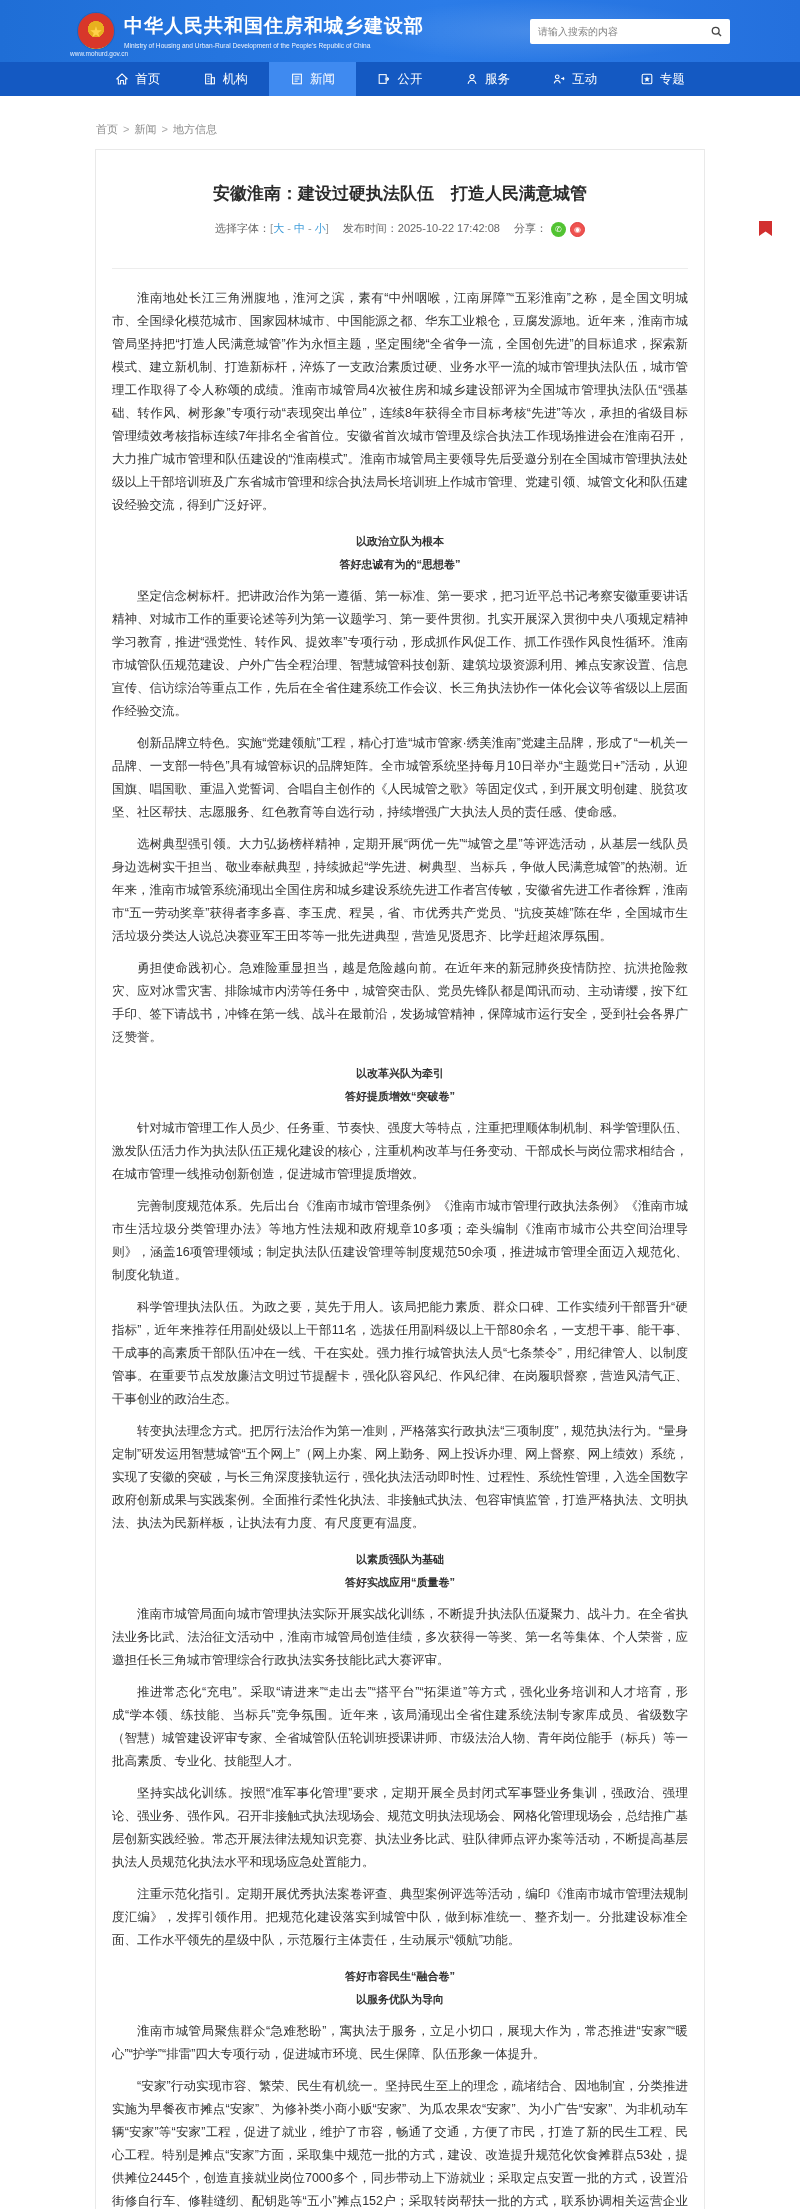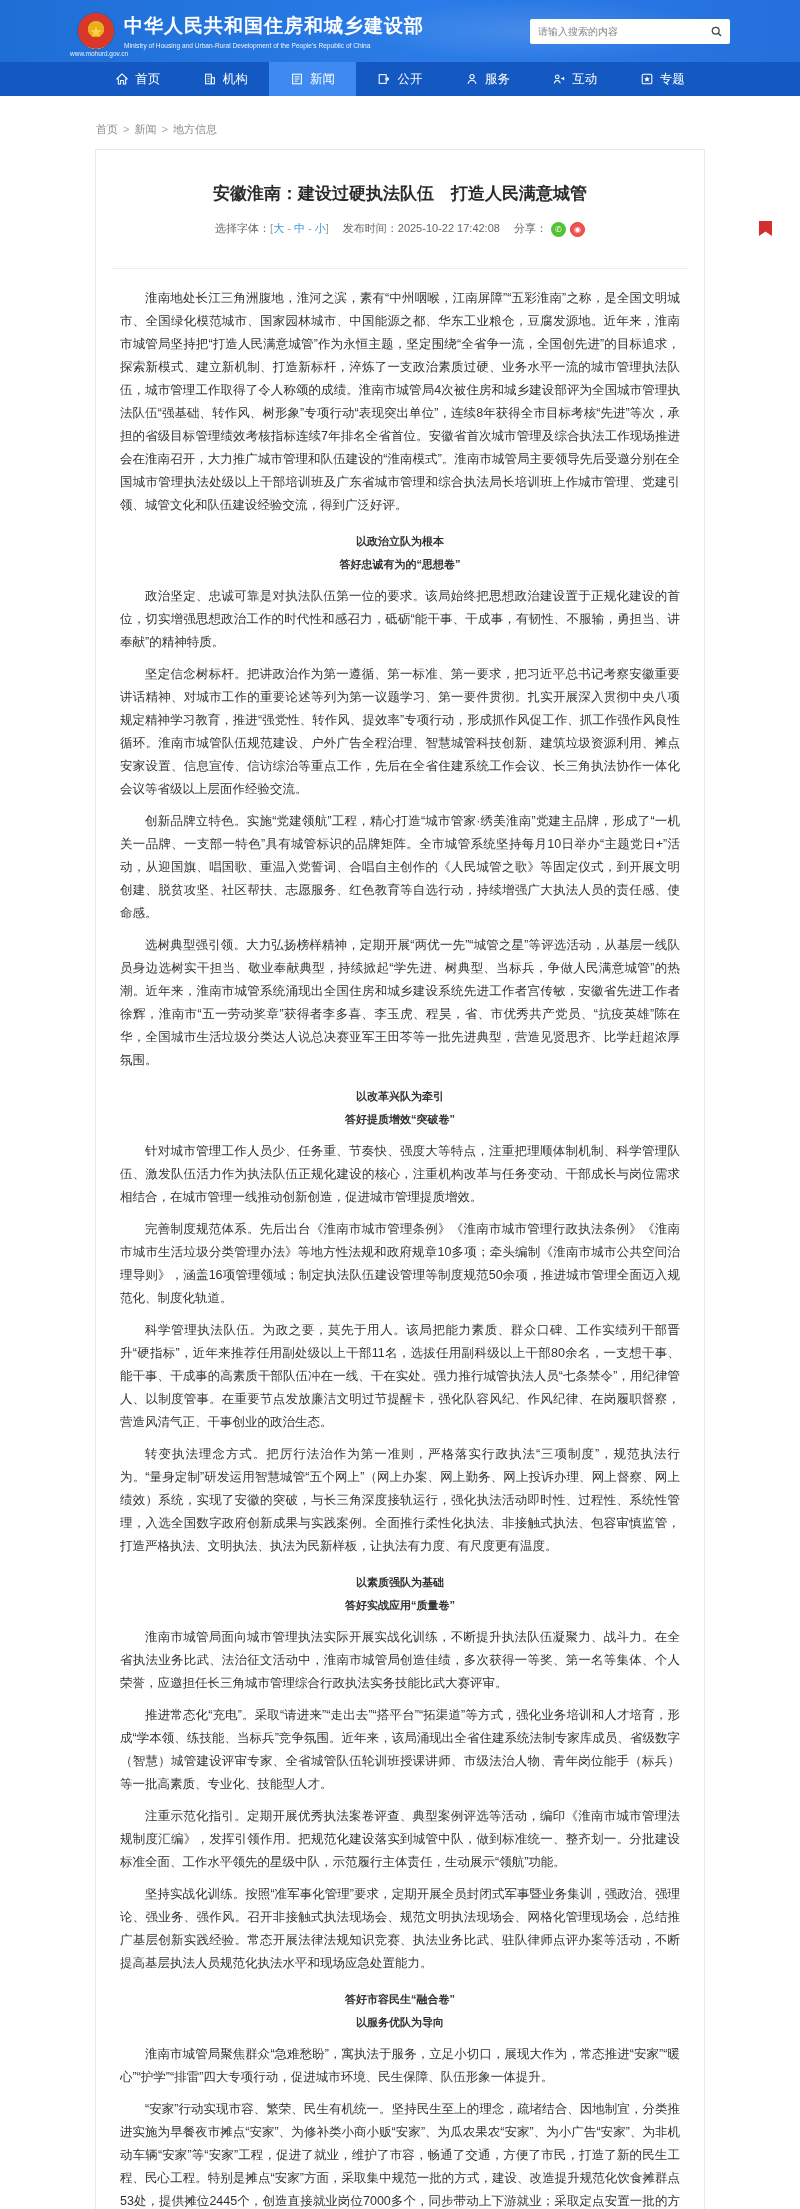--- a/index.html
+++ b/index.html
@@ -29,21 +29,21 @@
   
   .card{width:610px;margin:0 auto;border:1px solid #e9e9e9;background:#fff;padding:30px 16px 26px;box-sizing:border-box;}
   .art-title{text-align:center;font-size:17px;font-weight:bold;color:#2b2b2b;margin:2px 0 16px;}
   .meta-row{display:flex;justify-content:center;align-items:center;gap:14px;font-size:11px;color:#666;padding-bottom:31px;border-bottom:1px solid #ededed;}
   .font-opts .opt{color:#3a9ad9;cursor:pointer;}
   .font-opts .brk,.font-opts .dash{color:#999;}
   .share-ico{width:15px;height:15px;border-radius:50%;display:inline-flex;align-items:center;justify-content:center;color:#fff;font-size:8px;cursor:pointer;vertical-align:middle;margin-left:4px;}
   .share-wechat{background:#52c332;}
   .share-weibo{background:#ef5350;border:1px solid #e03b3b;box-sizing:border-box;}
   .art-body{margin-top:18px;font-size:12.5px;line-height:23px;color:#333;text-align:justify;}
-  .art-p{margin:0 8px 9px;text-indent:2em;}
+  .art-p{margin:0 0 9px;text-indent:2em;}
   .art-h{text-align:center;font-weight:bold;font-size:11px;line-height:23px;margin:13px 0 9px;text-indent:0;}
   
   .float-mark{position:absolute;right:28px;top:221px;width:13px;height:15px;background:#d22f2f;clip-path:polygon(0 0,100% 0,100% 100%,50% 70%,0 100%);cursor:pointer;}
 </style>
 </head>
 <body>
 
 <div class="banner">
   <div class="banner-glow"></div>
   <div class="emblem">
@@ -150,40 +150,40 @@
     <span>
       <span>分享：</span><span class="share-ico share-wechat">✆</span><span class="share-ico share-weibo">◉</span>
     </span>
   </div>
   <div class="art-body">
       <p class="art-p">淮南地处长江三角洲腹地，淮河之滨，素有“中州咽喉，江南屏障”“五彩淮南”之称，是全国文明城市、全国绿化模范城市、国家园林城市、中国能源之都、华东工业粮仓，豆腐发源地。近年来，淮南市城管局坚持把“打造人民满意城管”作为永恒主题，坚定围绕“全省争一流，全国创先进”的目标追求，探索新模式、建立新机制、打造新标杆，淬炼了一支政治素质过硬、业务水平一流的城市管理执法队伍，城市管理工作取得了令人称颂的成绩。淮南市城管局4次被住房和城乡建设部评为全国城市管理执法队伍“强基础、转作风、树形象”专项行动“表现突出单位”，连续8年获得全市目标考核“先进”等次，承担的省级目标管理绩效考核指标连续7年排名全省首位。安徽省首次城市管理及综合执法工作现场推进会在淮南召开，大力推广城市管理和队伍建设的“淮南模式”。淮南市城管局主要领导先后受邀分别在全国城市管理执法处级以上干部培训班及广东省城市管理和综合执法局长培训班上作城市管理、党建引领、城管文化和队伍建设经验交流，得到广泛好评。</p>
       <div class="art-h">
         <div>以政治立队为根本</div>
         <div>答好忠诚有为的“思想卷”</div>
       </div>
-      <p class="art-p">政治坚定、忠诚可靠是对执法队伍第一位的要求。该局始终把思想政治建设置于正规化建设的首位，切实增强思想政治工作的时代性和感召力，砥砺“能干事、干成事，有韧性、不服输，勇担当、讲奉献”的精神特质。</p>
       <p class="art-p">坚定信念树标杆。把讲政治作为第一遵循、第一标准、第一要求，把习近平总书记考察安徽重要讲话精神、对城市工作的重要论述等列为第一议题学习、第一要件贯彻。扎实开展深入贯彻中央八项规定精神学习教育，推进“强党性、转作风、提效率”专项行动，形成抓作风促工作、抓工作强作风良性循环。淮南市城管队伍规范建设、户外广告全程治理、智慧城管科技创新、建筑垃圾资源利用、摊点安家设置、信息宣传、信访综治等重点工作，先后在全省住建系统工作会议、长三角执法协作一体化会议等省级以上层面作经验交流。</p>
       <p class="art-p">创新品牌立特色。实施“党建领航”工程，精心打造“城市管家·绣美淮南”党建主品牌，形成了“一机关一品牌、一支部一特色”具有城管标识的品牌矩阵。全市城管系统坚持每月10日举办“主题党日+”活动，从迎国旗、唱国歌、重温入党誓词、合唱自主创作的《人民城管之歌》等固定仪式，到开展文明创建、脱贫攻坚、社区帮扶、志愿服务、红色教育等自选行动，持续增强广大执法人员的责任感、使命感。</p>
       <p class="art-p">选树典型强引领。大力弘扬榜样精神，定期开展“两优一先”“城管之星”等评选活动，从基层一线队员身边选树实干担当、敬业奉献典型，持续掀起“学先进、树典型、当标兵，争做人民满意城管”的热潮。近年来，淮南市城管系统涌现出全国住房和城乡建设系统先进工作者宫传敏，安徽省先进工作者徐辉，淮南市“五一劳动奖章”获得者李多喜、李玉虎、程昊，省、市优秀共产党员、“抗疫英雄”陈在华，全国城市生活垃圾分类达人说总决赛亚军王田芩等一批先进典型，营造见贤思齐、比学赶超浓厚氛围。</p>
+      <p class="art-p">勇担使命践初心。急难险重显担当，越是危险越向前。在近年来的新冠肺炎疫情防控、抗洪抢险救灾、应对冰雪灾害、排除城市内涝等任务中，城管突击队、党员先锋队都是闻讯而动、主动请缨，按下红手印、签下请战书，冲锋在第一线、战斗在最前沿，发扬城管精神，保障城市运行安全，受到社会各界广泛赞誉。</p>
       <div class="art-h">
         <div>以改革兴队为牵引</div>
         <div>答好提质增效“突破卷”</div>
       </div>
       <p class="art-p">针对城市管理工作人员少、任务重、节奏快、强度大等特点，注重把理顺体制机制、科学管理队伍、激发队伍活力作为执法队伍正规化建设的核心，注重机构改革与任务变动、干部成长与岗位需求相结合，在城市管理一线推动创新创造，促进城市管理提质增效。</p>
       <p class="art-p">完善制度规范体系。先后出台《淮南市城市管理条例》《淮南市城市管理行政执法条例》《淮南市城市生活垃圾分类管理办法》等地方性法规和政府规章10多项；牵头编制《淮南市城市公共空间治理导则》，涵盖16项管理领域；制定执法队伍建设管理等制度规范50余项，推进城市管理全面迈入规范化、制度化轨道。</p>
       <p class="art-p">科学管理执法队伍。为政之要，莫先于用人。该局把能力素质、群众口碑、工作实绩列干部晋升“硬指标”，近年来推荐任用副处级以上干部11名，选拔任用副科级以上干部80余名，一支想干事、能干事、干成事的高素质干部队伍冲在一线、干在实处。强力推行城管执法人员“七条禁令”，用纪律管人、以制度管事。在重要节点发放廉洁文明过节提醒卡，强化队容风纪、作风纪律、在岗履职督察，营造风清气正、干事创业的政治生态。</p>
       <p class="art-p">转变执法理念方式。把厉行法治作为第一准则，严格落实行政执法“三项制度”，规范执法行为。“量身定制”研发运用智慧城管“五个网上”（网上办案、网上勤务、网上投诉办理、网上督察、网上绩效）系统，实现了安徽的突破，与长三角深度接轨运行，强化执法活动即时性、过程性、系统性管理，入选全国数字政府创新成果与实践案例。全面推行柔性化执法、非接触式执法、包容审慎监管，打造严格执法、文明执法、执法为民新样板，让执法有力度、有尺度更有温度。</p>
       <div class="art-h">
         <div>以素质强队为基础</div>
         <div>答好实战应用“质量卷”</div>
       </div>
       <p class="art-p">淮南市城管局面向城市管理执法实际开展实战化训练，不断提升执法队伍凝聚力、战斗力。在全省执法业务比武、法治征文活动中，淮南市城管局创造佳绩，多次获得一等奖、第一名等集体、个人荣誉，应邀担任长三角城市管理综合行政执法实务技能比武大赛评审。</p>
       <p class="art-p">推进常态化“充电”。采取“请进来”“走出去”“搭平台”“拓渠道”等方式，强化业务培训和人才培育，形成“学本领、练技能、当标兵”竞争氛围。近年来，该局涌现出全省住建系统法制专家库成员、省级数字（智慧）城管建设评审专家、全省城管队伍轮训班授课讲师、市级法治人物、青年岗位能手（标兵）等一批高素质、专业化、技能型人才。</p>
+      <p class="art-p">坚持实战化训练。按照“准军事化管理”要求，定期开展全员封闭式军事暨业务集训，强政治、强理论、强业务、强作风。召开非接触式执法现场会、规范文明执法现场会、网格化管理现场会，总结推广基层创新实践经验。常态开展法律法规知识竞赛、执法业务比武、驻队律师点评办案等活动，不断提高基层执法人员规范化执法水平和现场应急处置能力。</p>
       <p class="art-p">注重示范化指引。定期开展优秀执法案卷评查、典型案例评选等活动，编印《淮南市城市管理法规制度汇编》，发挥引领作用。把规范化建设落实到城管中队，做到标准统一、整齐划一。分批建设标准全面、工作水平领先的星级中队，示范履行主体责任，生动展示“领航”功能。</p>
-      <p class="art-p">坚持实战化训练。按照“准军事化管理”要求，定期开展全员封闭式军事暨业务集训，强政治、强理论、强业务、强作风。召开非接触式执法现场会、规范文明执法现场会、网格化管理现场会，总结推广基层创新实践经验。常态开展法律法规知识竞赛、执法业务比武、驻队律师点评办案等活动，不断提高基层执法人员规范化执法水平和现场应急处置能力。</p>
       <div class="art-h">
         <div>答好市容民生“融合卷”</div>
         <div>以服务优队为导向</div>
       </div>
       <p class="art-p">淮南市城管局聚焦群众“急难愁盼”，寓执法于服务，立足小切口，展现大作为，常态推进“安家”“暖心”“护学”“排雷”四大专项行动，促进城市环境、民生保障、队伍形象一体提升。</p>
       <p class="art-p">“安家”行动实现市容、繁荣、民生有机统一。坚持民生至上的理念，疏堵结合、因地制宜，分类推进实施为早餐夜市摊点“安家”、为修补类小商小贩“安家”、为瓜农果农“安家”、为小广告“安家”、为非机动车辆“安家”等“安家”工程，促进了就业，维护了市容，畅通了交通，方便了市民，打造了新的民生工程、民心工程。特别是摊点“安家”方面，采取集中规范一批的方式，建设、改造提升规范化饮食摊群点53处，提供摊位2445个，创造直接就业岗位7000多个，同步带动上下游就业；采取定点安置一批的方式，设置沿街修自行车、修鞋缝纫、配钥匙等“五小”摊点152户；采取转岗帮扶一批的方式，联系协调相关运营企业增设政府早餐车助困岗位80多处；采取应季设置一批的方式，设置自产自销瓜果农产品销售点210处、容纳摊点数量1037个；采取“潮汐”疏导一批的方式，设置“潮汐摊位”1600余处，生动践行“小摊点、大民生”。</p>
     </div>
 
 </div>
 

